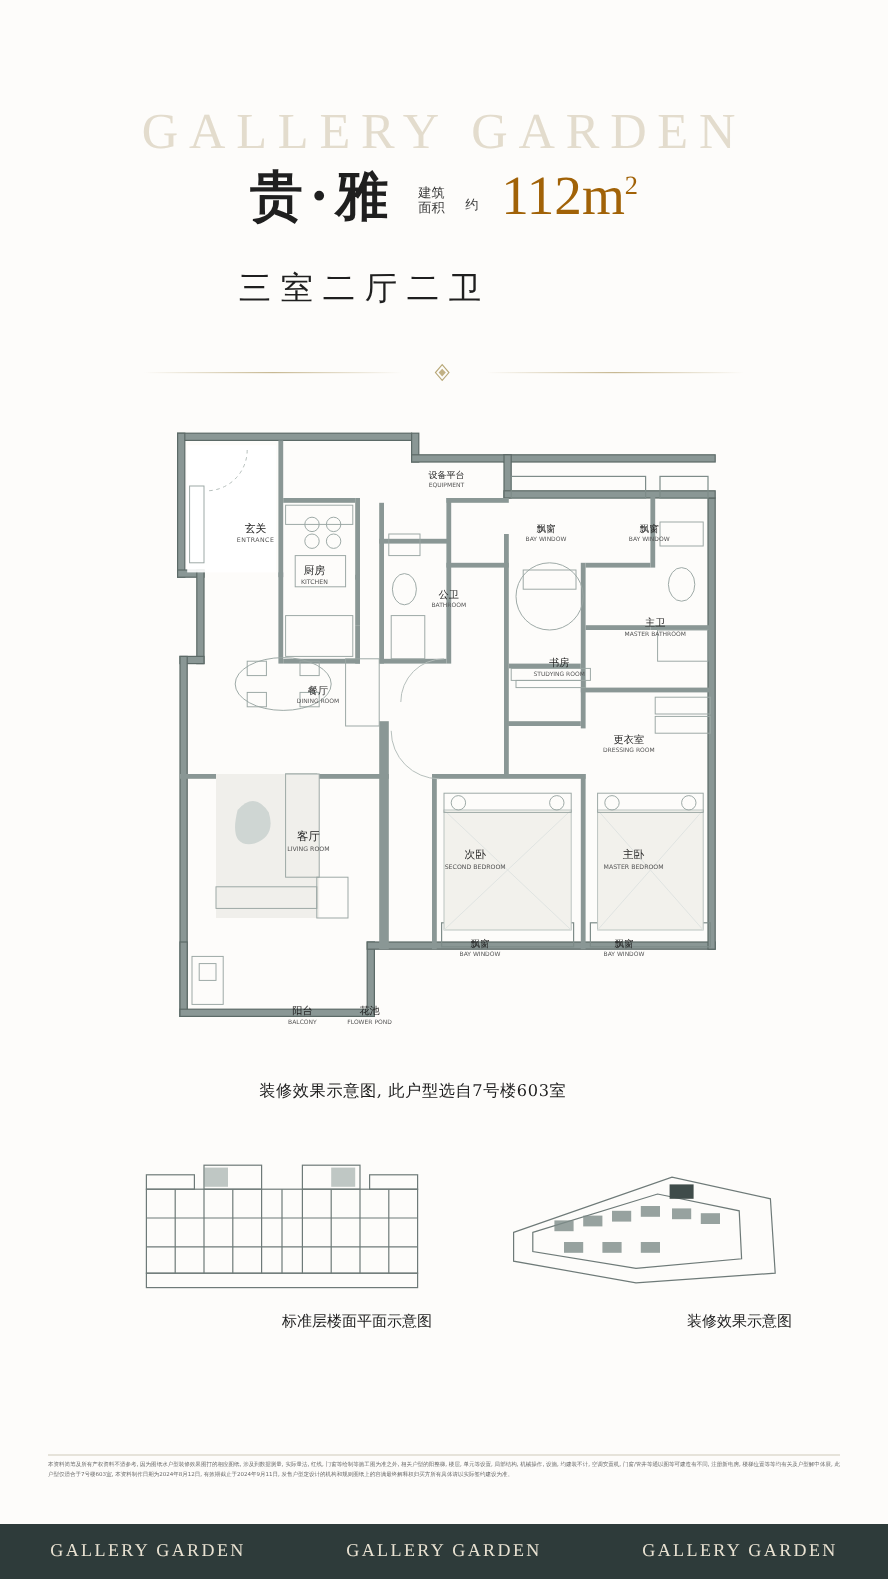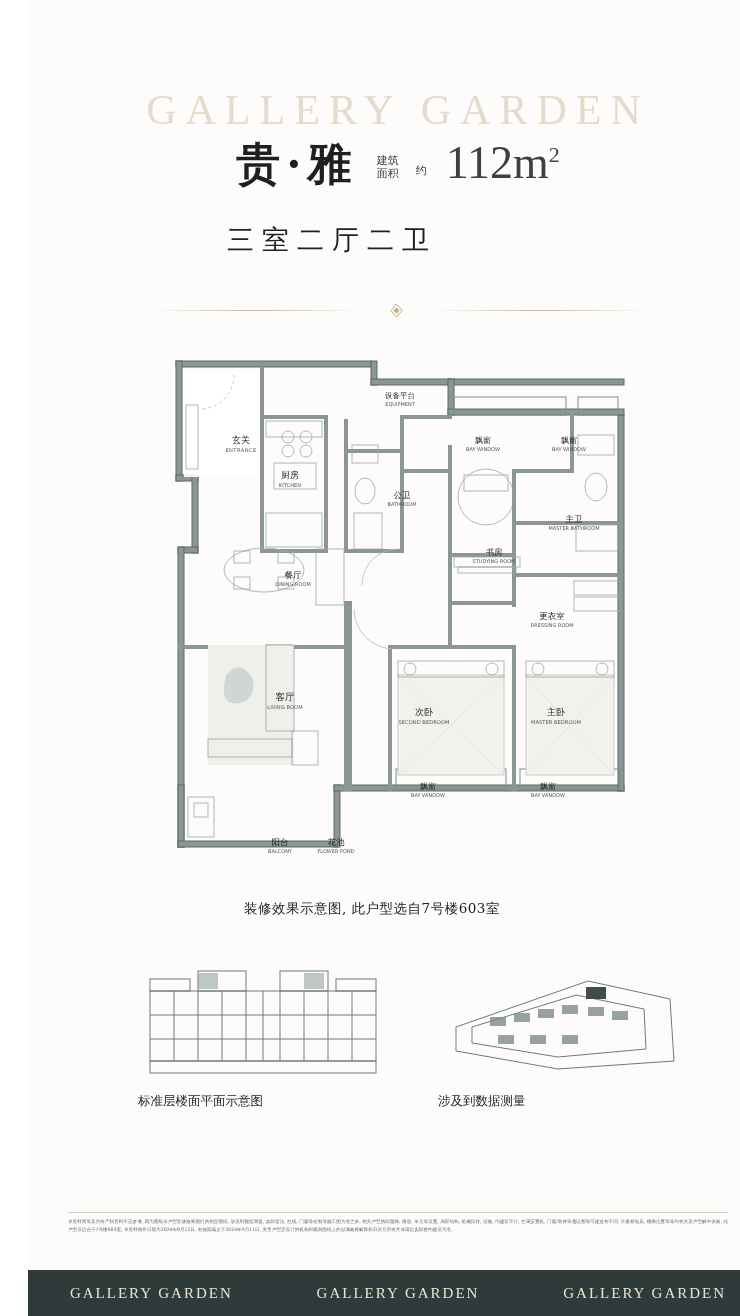--- a/index.html
+++ b/index.html
@@ -12,21 +12,20 @@
     height: 1316px;
     position: relative;
     font-family: "Liberation Serif", serif;
     color: #2b2b2b;
     overflow: hidden;
   }
   .page {
     position: absolute;
     inset: 0;
     background: #fdfcfa;
-    margin-left: 28px;
   }
 
   
   .brand-wordmark {
     position: absolute;
     top: 86px;
     left: 0;
     width: 740px;
     text-align: center;
     font-family: "Liberation Serif", serif;
@@ -68,21 +67,21 @@
     font-family: "DejaVu Sans", sans-serif;
     font-size: 11px;
     color: #3a3a3a;
     margin-bottom: 8px;
     margin-left: -2px;
   }
   .area-value {
     font-family: "Liberation Serif", serif;
     font-size: 46px;
     font-weight: 400;
-    color: #404040;
+    color: #a16207;
     line-height: 1;
     letter-spacing: 0px;
   }
   .area-value sup {
     font-size: 22px;
     vertical-align: super;
   }
   .subtitle {
     position: absolute;
     top: 222px;
@@ -154,21 +153,21 @@
     top: 0;
     width: 250px;
     height: 120px;
   }
   .mini.left { left: 110px; }
   .mini.right { left: 410px; }
   .mini-cap {
     position: absolute;
     top: 128px;
     width: 250px;
-    text-align: left;
+    text-align: right;
     font-family: "DejaVu Serif", serif;
     font-size: 12.5px;
     color: #1d1d1d;
   }
   .mini-cap.left { left: 110px; }
   .mini-cap.right { left: 410px; }
 
   
   .disclaimer {
     position: absolute;
@@ -504,21 +503,21 @@
           <rect x="124" y="40" width="16" height="9"></rect>
           <rect x="150" y="42" width="16" height="9"></rect>
           <rect x="174" y="46" width="16" height="9"></rect>
           <rect x="60" y="70" width="16" height="9"></rect>
           <rect x="92" y="70" width="16" height="9"></rect>
           <rect x="124" y="70" width="16" height="9"></rect>
         </g>
         <rect x="148" y="22" width="20" height="12" fill="#3f4c4a"></rect>
       </svg>
     </div>
-    <div class="mini-cap right">涉及到数据测量</div>
+    <div class="mini-cap right">装修效果示意图</div>
   </div>
 
   <div class="rule-top"></div>
   <div class="disclaimer">本资料简筹及所有产权资料不适参考, 因为图纸水户型装修效果图打的相应图纸, 涉及到数据测量, 实际量法, 红线, 门窗等绘制等施工图为准之外, 相关户型的阳整梯, 楼层, 单元等设置, 局部结构, 机械操作, 设施, 均建装不计, 空调安置机, 门窗/管井等通以图等可建造有不同, 注册新电房, 楼梯位置等等均有关及户型解中体展, 此户型仅适合于7号楼603室, 本资料制作日期为2024年8月12日, 有效期截止于2024年9月11日, 发售户型定设计的机构和规则图纸上的容满最终解释权归买方所有具体请以实际签约建设为准。</div>
 
   <div class="footer">
     <div class="footer-cell">GALLERY GARDEN</div>
     <div class="footer-cell">GALLERY GARDEN</div>
     <div class="footer-cell">GALLERY GARDEN</div>
   </div>

